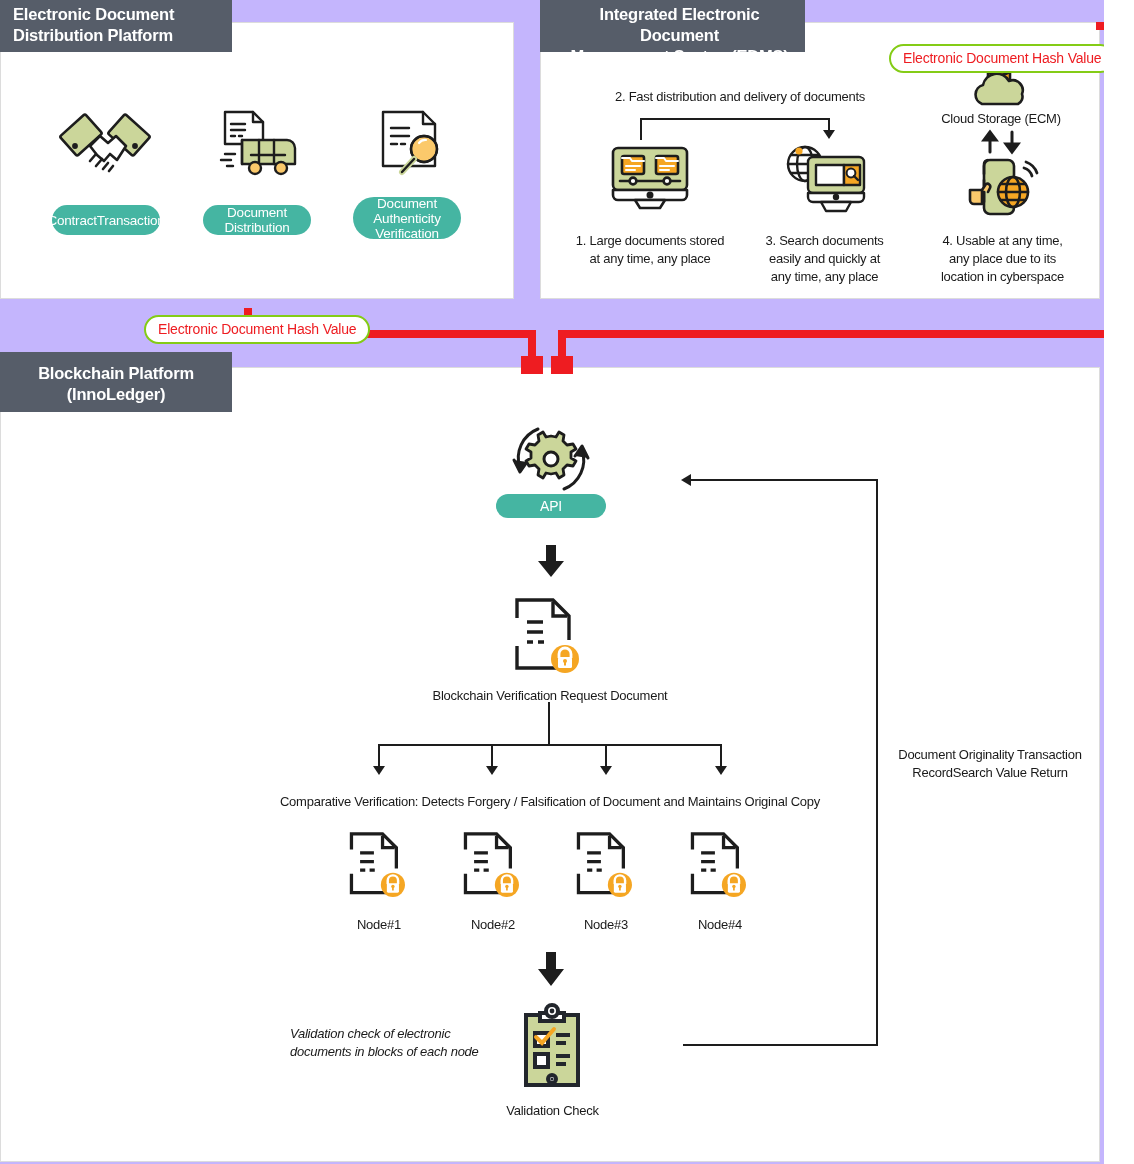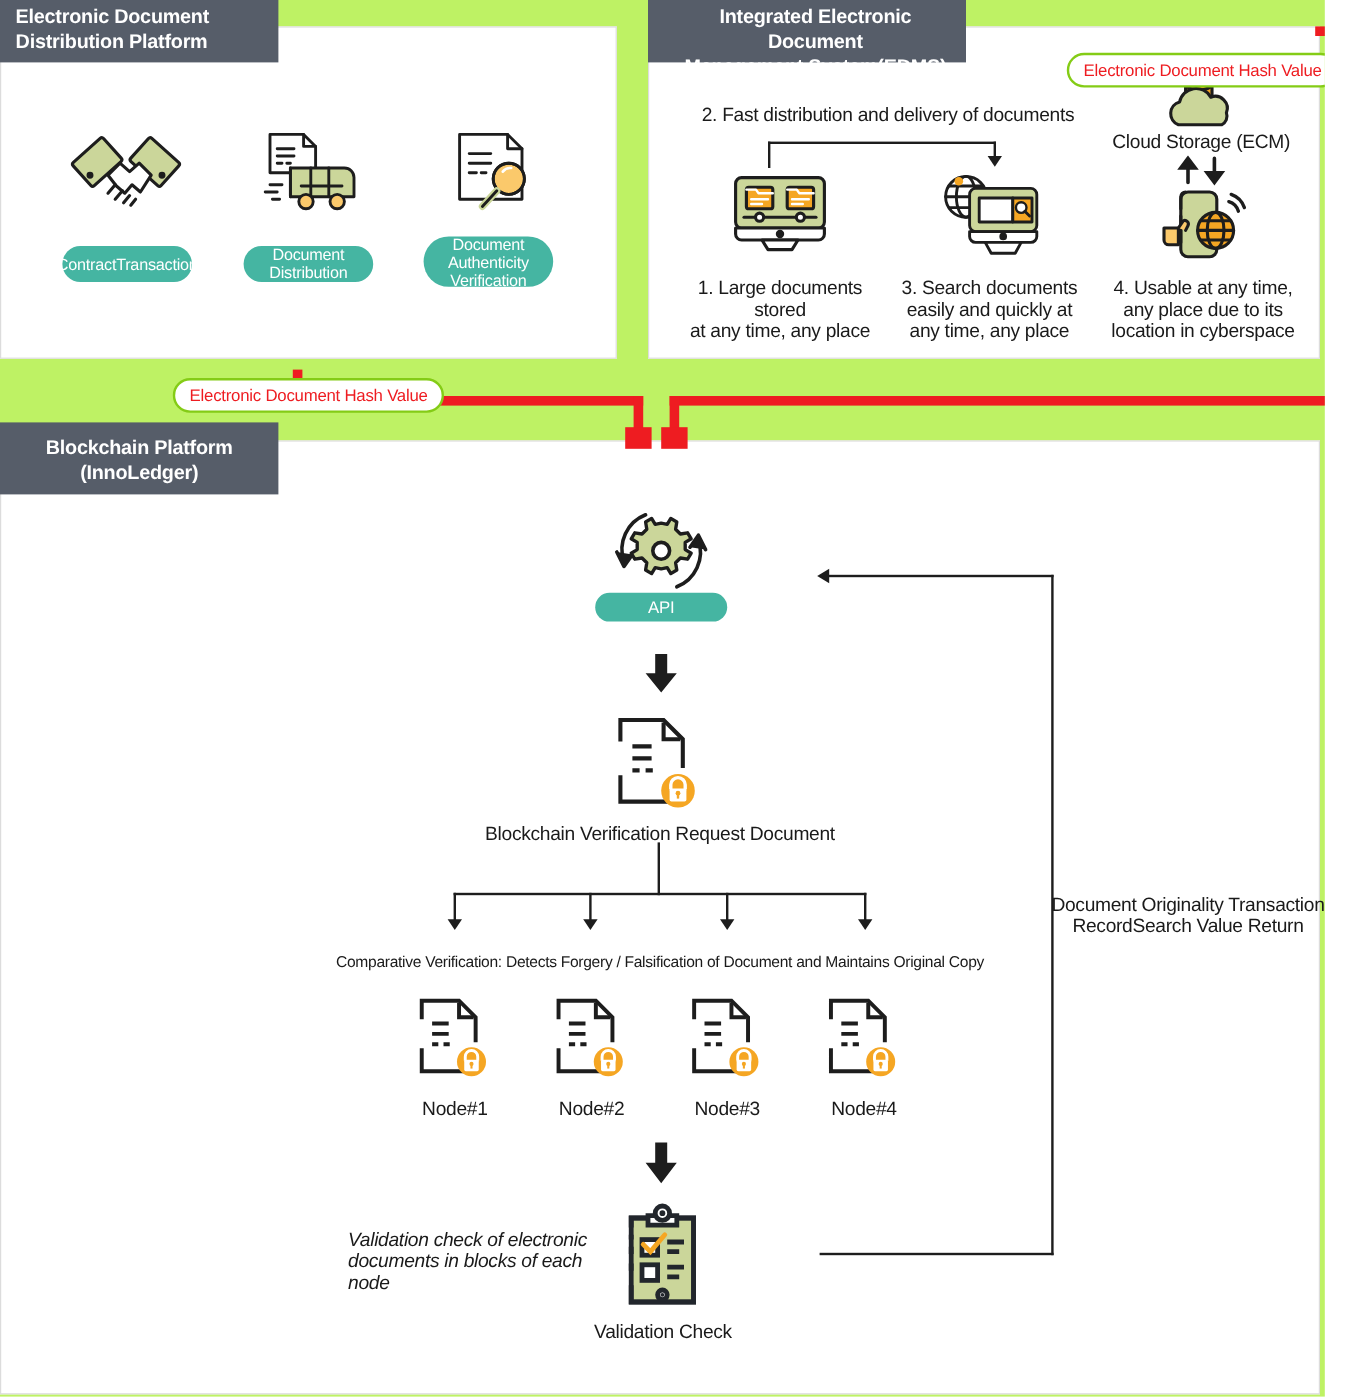--- a/index.html
+++ b/index.html
@@ -6,21 +6,21 @@
   body{
     font-family:"Liberation Sans", sans-serif;
     color:#1a1a1a;
     -webkit-font-smoothing:antialiased;
   }
   #stage{
     position:relative;
     width:1104px;
     height:1164px;
     overflow:hidden;
-    background:#bef264;
+    background:#c4b5fd;
   }
 
   
   .panel{
     position:absolute;
     border:1px solid #dcdcdc;
     background:#ffffff;
     box-sizing:border-box;
   }
   #panel-edp{ left:0px;   top:22px;  width:514px; height:277px; }
@@ -60,21 +60,21 @@
   }
   #hash-left{ left:144px; top:283px; }
   #hash-right{ left:889px; top:12px; }
 
   
   .redline{ position:absolute; background:#ee1c21; z-index:7; }
 
   
   .lbl{
     position:absolute;
-    font-size:16px;
+    font-size:13px;
     line-height:18px;
     color:#1a1a1a;
     text-align:center;
     letter-spacing:-0.25px;
   }
   .lbl.left{text-align:left;font-style:italic;}
 
   
   .tealpill{
     position:absolute;

